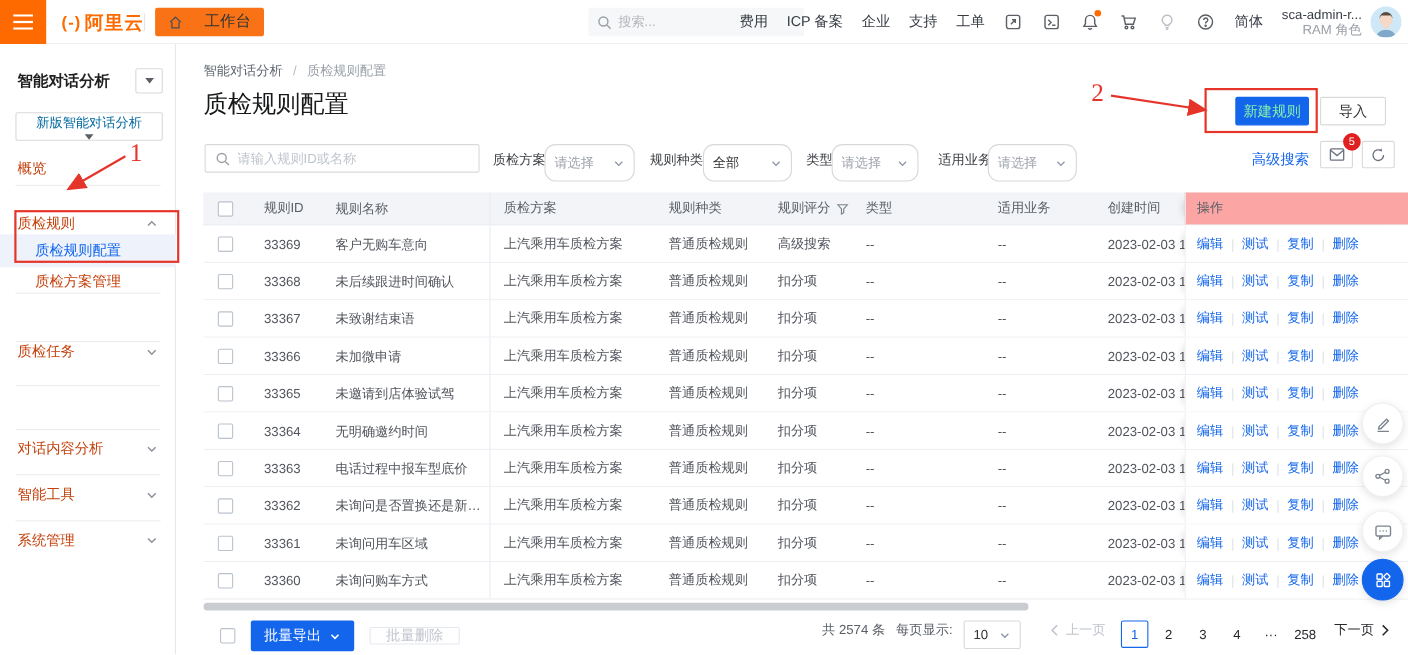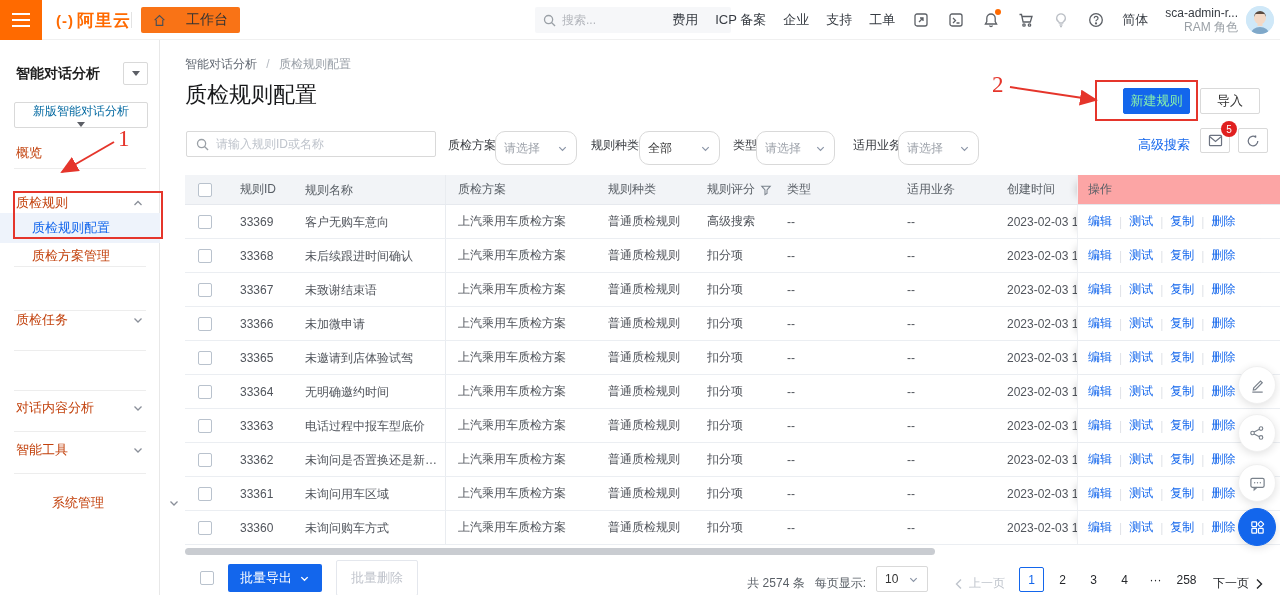--- a/index.html
+++ b/index.html
@@ -78,22 +78,22 @@
   .op-link { color:#1366ec; font-size:12px; cursor:pointer; white-space:nowrap; }
   .op-sep { color:#e0e3e8; margin:0 7px; }
   .funnel { margin-left:5px; cursor:pointer; }
 
   
   .hscroll { position:absolute; left:25px; top:508px; width:750px; height:7px; border-radius:4px; background:#c9ccd1; cursor:pointer; }
 
   
   .foot-left { position:absolute; left:40px; top:524px; height:28px; display:flex; align-items:center; gap:14px; }
   .batch-export { height:28px; padding:0 12px; background:#1366ec; color:#fff; border-radius:2px; font-size:13px; font-weight:500; display:flex; align-items:center; gap:7px; cursor:pointer; }
-  .batch-delete { height:36px; padding:0 14px; background:#fff; color:#c0c4cc; border:1px solid #e4e7ed; border-radius:2px; font-size:13px; display:flex; align-items:center; cursor:not-allowed; }
-  .foot-right { position:absolute; right:16px; top:524px; height:28px; display:flex; align-items:flex-end; gap:10px; font-size:12px; color:#595f66; }
+  .batch-delete { height:16px; padding:0 14px; background:#fff; color:#c0c4cc; border:1px solid #e4e7ed; border-radius:2px; font-size:13px; display:flex; align-items:center; cursor:not-allowed; }
+  .foot-right { position:absolute; right:16px; top:524px; height:28px; display:flex; align-items:flex-start; gap:10px; font-size:12px; color:#595f66; }
   .psize { width:52px; height:26px; border:1px solid #d9d9d9; border-radius:2px; display:flex; align-items:center; justify-content:space-between; padding:0 8px; cursor:pointer; color:#333; }
   .pg-prev { color:#bfc4cc; display:flex; align-items:center; gap:5px; cursor:default; margin-left:16px; }
   .pg-next { color:#26282c; display:flex; align-items:center; gap:5px; cursor:pointer; font-weight:500; }
   .pages { display:flex; align-items:center; gap:6px; margin:0 4px; }
   .page-num { min-width:25px; height:25px; display:flex; align-items:center; justify-content:center; color:#26282c; cursor:pointer; border-radius:2px; }
   .page-num.active { border:1px solid #1366ec; color:#1366ec; }
 
   
   .fab { position:absolute; left:1238px; width:38px; height:38px; border-radius:50%; background:#fff; border:1px solid #f0f0f0; box-shadow:0 2px 8px rgba(0,0,0,.12); display:flex; align-items:center; justify-content:center; cursor:pointer; z-index:40; }
   .fab.blue { background:#1366ec; border-color:#1366ec; }
@@ -252,21 +252,21 @@
   <div class="sb-item" style="top:395px;">
     <span>智能工具</span>
     <span class="caret">
         <svg width="12" height="12" viewBox="0 0 12 12" fill="none" stroke="#8a8f99" stroke-width="1.3">
           <path d="M2.5 4.5 L6 8 L9.5 4.5"></path>
         </svg>
       </span>
   </div>
   <div class="sb-div" style="top:433px;"></div>
 
-  <div class="sb-item" style="top:448px;margin-left:36px;">
+  <div class="sb-item" style="top:436px;">
     <span>系统管理</span>
     <span class="caret">
         <svg width="12" height="12" viewBox="0 0 12 12" fill="none" stroke="#8a8f99" stroke-width="1.3">
           <path d="M2.5 4.5 L6 8 L9.5 4.5"></path>
         </svg>
       </span>
   </div>
 </aside>
 
 <main class="content">

